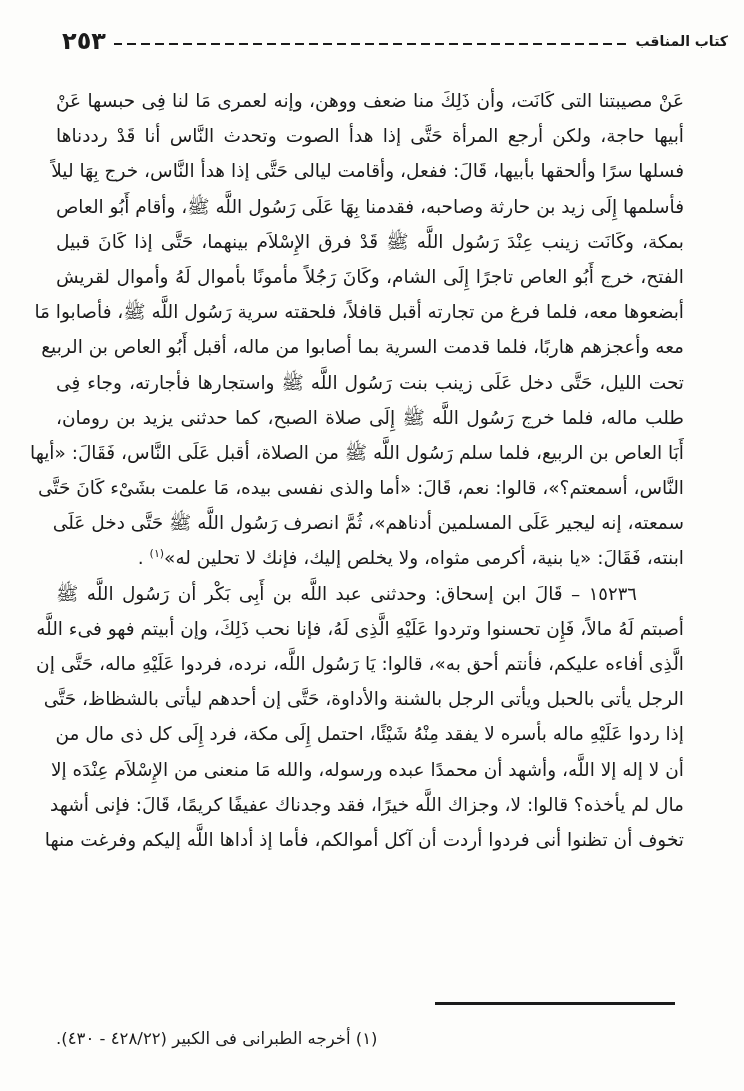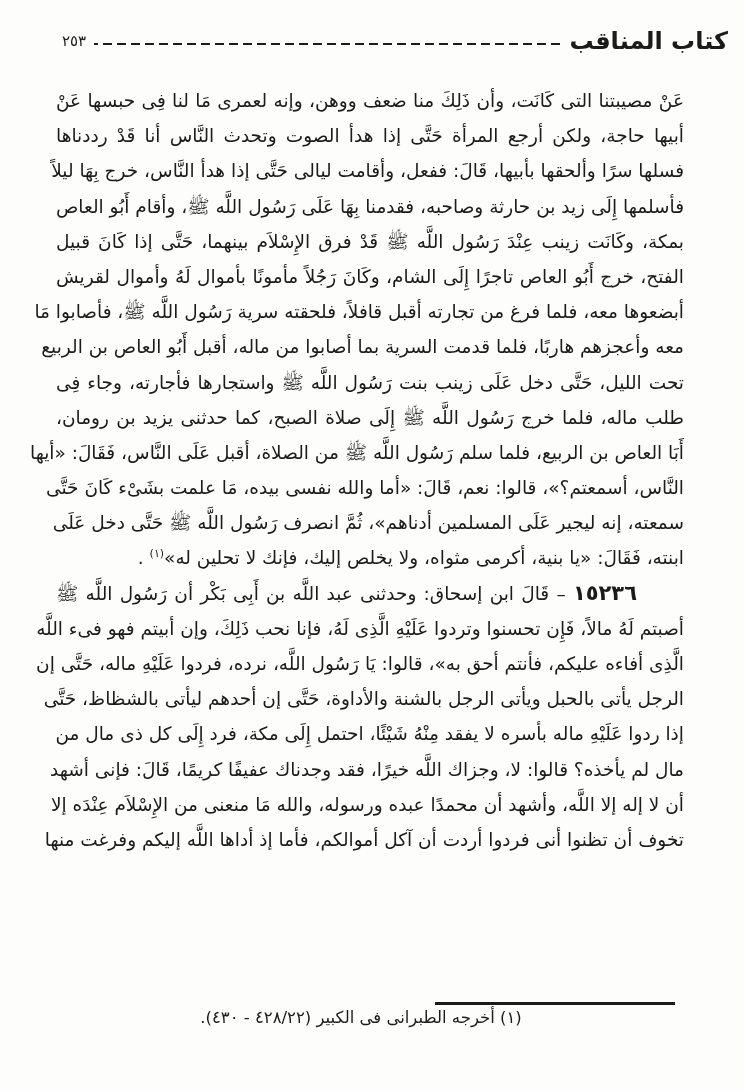--- a/index.html
+++ b/index.html
@@ -17,38 +17,38 @@
   }
 
   
   .hdr {
     display: flex;
     align-items: center;
     padding: 27px 16px 0 62px; 
     direction: rtl;
   }
   .title {
-    font-size: 24px;
+    font-size: 14px;
     font-weight: bold;
     white-space: nowrap;
     letter-spacing: 0;
   }
   .rule {
     flex: 1 1 auto;
     height: 2.4px;
     margin: 6px 10px 0 8px;
     background: repeating-linear-gradient(
       to left,
       var(--ink, #1b1b1b) 0 9px,
       transparent 9px 14px
     );
   }
   .pnum {
-    font-size: 15px;
-    font-weight: normal;
+    font-size: 24px;
+    font-weight: bold;
     white-space: nowrap;
   }
 
   
   .body {
     margin-top: 28px;
     padding: 0 60px 0 56px; 
     direction: rtl;
   }
   .line {
@@ -63,22 +63,22 @@
   }
   .line.endline {
     text-align: right;
     text-align-last: auto;
     white-space: nowrap;
   }
   .line.indent {
     padding-right: 47px; 
   }
   .hnum {
-    font-weight: bold;
-    font-size: 21px;
+    font-weight: normal;
+    font-size: 18px;
   }
   sup.fnref {
     font-size: 11px;
     line-height: 0;
     vertical-align: super;
   }
 
   
   .fnote {
     position: absolute;
@@ -86,25 +86,25 @@
     right: 0; left: 0;
     direction: rtl;
   }
   .fnrule {
     height: 2.5px;
     width: 240px;
     margin-right: 69px; 
     background: var(--ink, #1b1b1b);
   }
   .fntext {
-    margin-top: 0;
-    padding: 0 62px 0 40px;
+    margin-top: 21px;
+    padding: 0 62px 0 56px;
     font-size: 16.5px;
     line-height: 26px;
-    text-align: center;
+    text-align: left;
     direction: rtl;
   }
 </style>
 </head>
 <body>
 
 <div class="page">
 
   <header class="hdr">
     <span class="title">كتاب المناقب</span>
@@ -120,40 +120,40 @@
           <div class="line">أبيها حاجة، ولكن أرجع المرأة حَتَّى إذا هدأ الصوت وتحدث النَّاس أنا قَدْ رددناها</div>
           <div class="line">فسلها سرًا وألحقها بأبيها، قَالَ: ففعل، وأقامت ليالى حَتَّى إذا هدأ النَّاس، خرج بِهَا ليلاً</div>
           <div class="line">فأسلمها إِلَى زيد بن حارثة وصاحبه، فقدمنا بِهَا عَلَى رَسُول اللَّه ﷺ، وأقام أَبُو العاص</div>
           <div class="line">بمكة، وكَانَت زينب عِنْدَ رَسُول اللَّه ﷺ قَدْ فرق الإِسْلاَم بينهما، حَتَّى إذا كَانَ قبيل</div>
           <div class="line">الفتح، خرج أَبُو العاص تاجرًا إِلَى الشام، وكَانَ رَجُلاً مأمونًا بأموال لَهُ وأموال لقريش</div>
           <div class="line">أبضعوها معه، فلما فرغ من تجارته أقبل قافلاً، فلحقته سرية رَسُول اللَّه ﷺ، فأصابوا مَا</div>
           <div class="line">معه وأعجزهم هاربًا، فلما قدمت السرية بما أصابوا من ماله، أقبل أَبُو العاص بن الربيع</div>
           <div class="line">تحت الليل، حَتَّى دخل عَلَى زينب بنت رَسُول اللَّه ﷺ واستجارها فأجارته، وجاء فِى</div>
           <div class="line">طلب ماله، فلما خرج رَسُول اللَّه ﷺ إِلَى صلاة الصبح، كما حدثنى يزيد بن رومان،</div>
           <div class="line">أَبَا العاص بن الربيع، فلما سلم رَسُول اللَّه ﷺ من الصلاة، أقبل عَلَى النَّاس، فَقَالَ: «أيها</div>
-          <div class="line">النَّاس، أسمعتم؟»، قالوا: نعم، قَالَ: «أما والله نفسى بيده، مَا علمت بشَىْء كَانَ حَتَّى</div>
+          <div class="line">النَّاس، أسمعتم؟»، قالوا: نعم، قَالَ: «أما والذى نفسى بيده، مَا علمت بشَىْء كَانَ حَتَّى</div>
           <div class="line">سمعته، إنه ليجير عَلَى المسلمين أدناهم»، ثُمَّ انصرف رَسُول اللَّه ﷺ حَتَّى دخل عَلَى</div>
         </div>
       <div class="line endline">
         <span>ابنته، فَقَالَ: «يا بنية، أكرمى مثواه، ولا يخلص إليك، فإنك لا تحلين له»</span><sup class="fnref">(١)</sup> <span>.</span>
       </div>
     </section>
 
     <section class="para">
       <div class="line indent">
         <b class="hnum">١٥٢٣٦</b>
         <span>– قَالَ ابن إسحاق: وحدثنى عبد اللَّه بن أَبِى بَكْر أن رَسُول اللَّه ﷺ</span>
       </div>
       <div>
           <div class="line">أصبتم لَهُ مالاً، فَإِن تحسنوا وتردوا عَلَيْهِ الَّذِى لَهُ، فإنا نحب ذَلِكَ، وإن أبيتم فهو فىء اللَّه</div>
           <div class="line">الَّذِى أفاءه عليكم، فأنتم أحق به»، قالوا: يَا رَسُول اللَّه، نرده، فردوا عَلَيْهِ ماله، حَتَّى إن</div>
           <div class="line">الرجل يأتى بالحبل ويأتى الرجل بالشنة والأداوة، حَتَّى إن أحدهم ليأتى بالشظاظ، حَتَّى</div>
           <div class="line">إذا ردوا عَلَيْهِ ماله بأسره لا يفقد مِنْهُ شَيْئًا، احتمل إِلَى مكة، فرد إِلَى كل ذى مال من</div>
+          <div class="line">أن لا إله إلا اللَّه، وأشهد أن محمدًا عبده ورسوله، والله مَا منعنى من الإِسْلاَم عِنْدَه إلا</div>
           <div class="line">مال لم يأخذه؟ قالوا: لا، وجزاك اللَّه خيرًا، فقد وجدناك عفيفًا كريمًا، قَالَ: فإنى أشهد</div>
-          <div class="line">أن لا إله إلا اللَّه، وأشهد أن محمدًا عبده ورسوله، والله مَا منعنى من الإِسْلاَم عِنْدَه إلا</div>
           <div class="line">تخوف أن تظنوا أنى فردوا أردت أن آكل أموالكم، فأما إذ أداها اللَّه إليكم وفرغت منها</div>
         </div>
     </section>
 
   </main>
 
   <footer class="fnote">
     <div class="fnrule"></div>
     <div class="fntext">(١) أخرجه الطبرانى فى الكبير (٤٢٨/٢٢ - ٤٣٠).</div>
   </footer>

